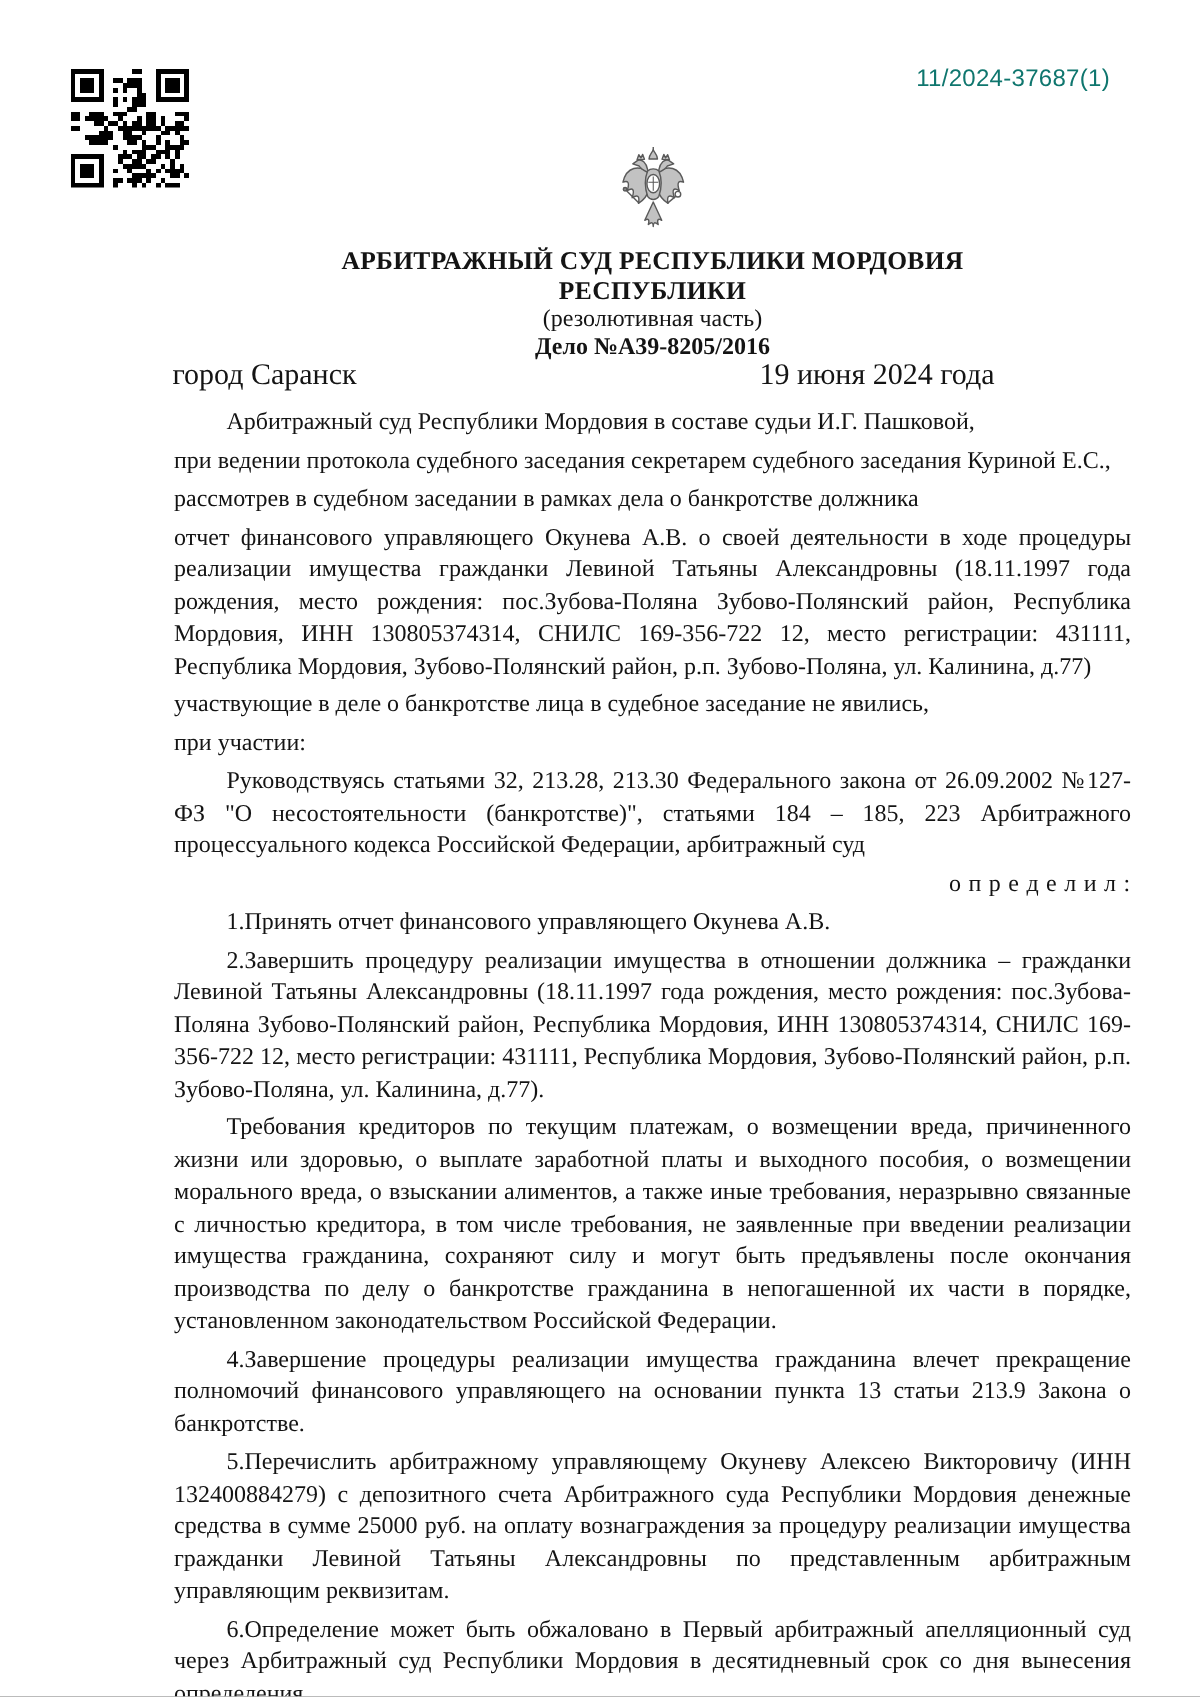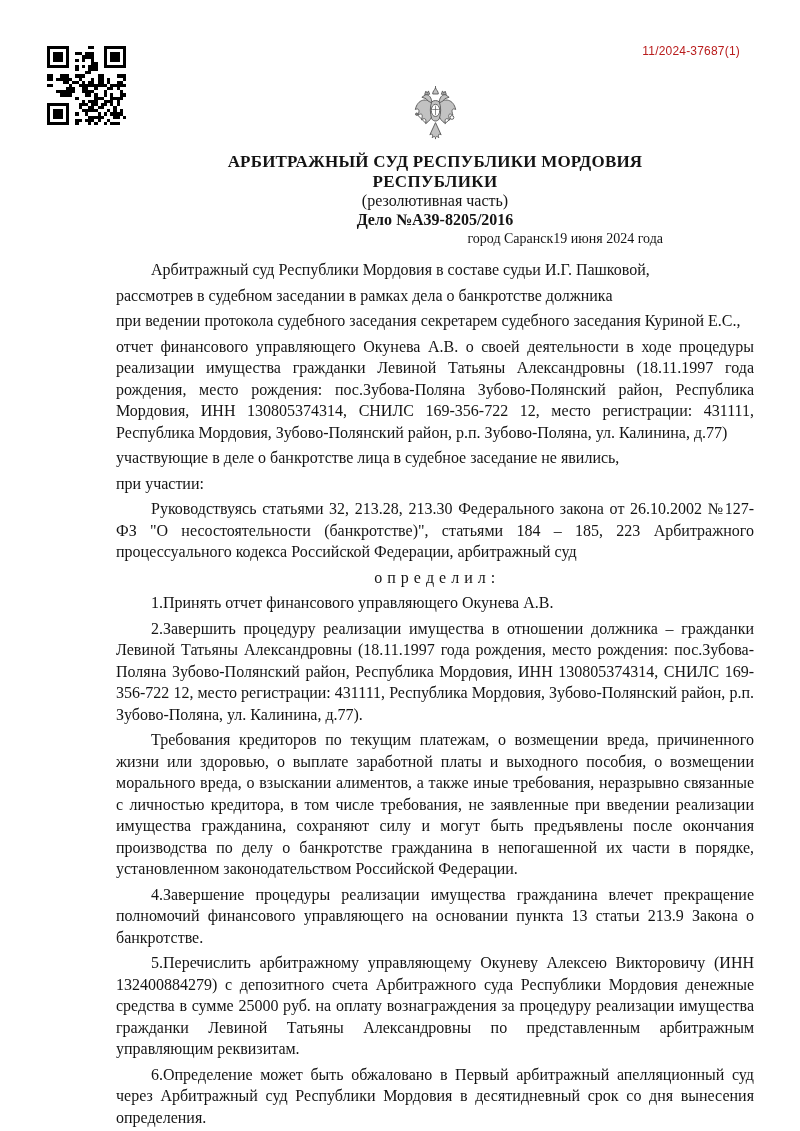--- a/index.html
+++ b/index.html
@@ -13,46 +13,47 @@
     overflow:hidden;
   }
   
   .qr {
     position:absolute; left:47px; top:46px;
     width:79px; height:79px;
   }
   .doc-num {
     position:absolute; top:44px; right:60px;
     font-family:"Liberation Sans", sans-serif;
-    font-size:12px; color:#b91c1c; letter-spacing:0.2px;
+    font-size:16px; color:#0f766e; letter-spacing:0.2px;
   }
   
   .head {
     padding:86px 42px 0 112px;
     text-align:center;
+    margin-top:12px;
   }
   .emblem-wrap { height:62px; line-height:0; }
   .h-court   { margin-top:3px; font-size:17px; font-weight:bold; line-height:21px; letter-spacing:0.2px; }
   .h-type    { font-size:17px; font-weight:bold; line-height:19px; letter-spacing:0.3px; }
   .h-sub     { font-size:16px; font-weight:normal; line-height:19px; }
   .h-case    { font-size:16px; font-weight:bold; line-height:19px; }
   .cd-row {
-    display:flex; justify-content:flex-end;
+    display:flex; justify-content:space-between;
     padding:0 137px 0 115px;
-    font-size:14px; line-height:19px;
+    font-size:20px; line-height:19px;
   }
   
   .body {
     padding:7px 42px 0 112px;
     font-size:16px; line-height:21.5px;
     text-align:justify;
   }
   .body p { margin:4px; }
   .body p.ind { text-indent:35px; }
-  .body p.ruled { text-align:center; text-indent:0; letter-spacing:0.5px; }
+  .body p.ruled { text-align:right; text-indent:0; letter-spacing:0.5px; }
 </style>
 </head>
 <body>
 
 <div class="page">
 
   <svg id="qr" class="qr" viewBox="0 0 25 25" shape-rendering="crispEdges" fill="#000" xmlns="http://www.w3.org/2000/svg">
       <rect x="13" y="0" width="1" height="1"></rect>
       <rect x="14" y="0" width="1" height="1"></rect>
       <rect x="9" y="2" width="1" height="1"></rect>
@@ -278,26 +279,26 @@
     <div class="h-case">Дело №А39-8205/2016</div>
   </div>
 
   <div class="cd-row">
     <span>город Саранск</span>
     <span>19 июня  2024 года</span>
   </div>
 
   <div class="body">
     <p class="ind">Арбитражный суд Республики Мордовия в составе судьи И.Г. Пашковой,</p>
+    <p>при ведении протокола судебного заседания секретарем судебного заседания  Куриной Е.С.,</p>
     <p>рассмотрев в судебном заседании в рамках дела о банкротстве должника</p>
-    <p>при ведении протокола судебного заседания секретарем судебного заседания  Куриной Е.С.,</p>
     <p>отчет финансового управляющего Окунева А.В. о своей деятельности в ходе процедуры реализации имущества гражданки Левиной Татьяны Александровны (18.11.1997 года рождения, место рождения: пос.Зубова-Поляна Зубово-Полянский район, Республика Мордовия, ИНН 130805374314, СНИЛС 169-356-722 12, место регистрации: 431111, Республика Мордовия, Зубово-Полянский район, р.п. Зубово-Поляна, ул. Калинина, д.77)</p>
     <p>участвующие в деле о банкротстве лица в судебное заседание не явились,</p>
     <p>при участии:</p>
-    <p class="ind">Руководствуясь статьями 32, 213.28, 213.30 Федерального закона от 26.10.2002 №127-ФЗ "О несостоятельности (банкротстве)", статьями 184 – 185, 223 Арбитражного процессуального кодекса Российской Федерации, арбитражный суд</p>
+    <p class="ind">Руководствуясь статьями 32, 213.28, 213.30 Федерального закона от 26.09.2002 №127-ФЗ "О несостоятельности (банкротстве)", статьями 184 – 185, 223 Арбитражного процессуального кодекса Российской Федерации, арбитражный суд</p>
     <p class="ruled">о п р е д е л и л :</p>
     <p class="ind">1.Принять отчет финансового управляющего Окунева А.В.</p>
     <p class="ind">2.Завершить процедуру реализации имущества в отношении должника –  гражданки Левиной Татьяны Александровны (18.11.1997 года рождения, место рождения: пос.Зубова-Поляна Зубово-Полянский район, Республика Мордовия, ИНН 130805374314, СНИЛС 169-356-722 12, место регистрации: 431111, Республика Мордовия, Зубово-Полянский район, р.п. Зубово-Поляна, ул. Калинина, д.77).</p>
     <p class="ind">Требования кредиторов по текущим платежам, о возмещении вреда, причиненного жизни или здоровью, о выплате заработной платы и выходного пособия, о возмещении морального вреда, о взыскании алиментов, а также иные требования, неразрывно связанные с личностью кредитора, в том числе требования, не заявленные при введении реализации имущества гражданина, сохраняют силу и могут быть предъявлены после окончания производства по делу о банкротстве гражданина в непогашенной их части в порядке, установленном законодательством Российской Федерации.</p>
     <p class="ind">4.Завершение процедуры реализации имущества гражданина влечет прекращение полномочий финансового управляющего на основании пункта 13 статьи 213.9 Закона о банкротстве.</p>
     <p class="ind">5.Перечислить арбитражному управляющему Окуневу Алексею Викторовичу (ИНН 132400884279) с депозитного счета Арбитражного суда Республики Мордовия денежные средства в сумме 25000 руб. на оплату  вознаграждения  за процедуру реализации имущества гражданки Левиной Татьяны Александровны по представленным арбитражным управляющим реквизитам.</p>
     <p class="ind">6.Определение может быть обжаловано в Первый арбитражный апелляционный суд через Арбитражный суд Республики Мордовия в десятидневный срок со дня вынесения определения.</p>
   </div>
 
 </div>

